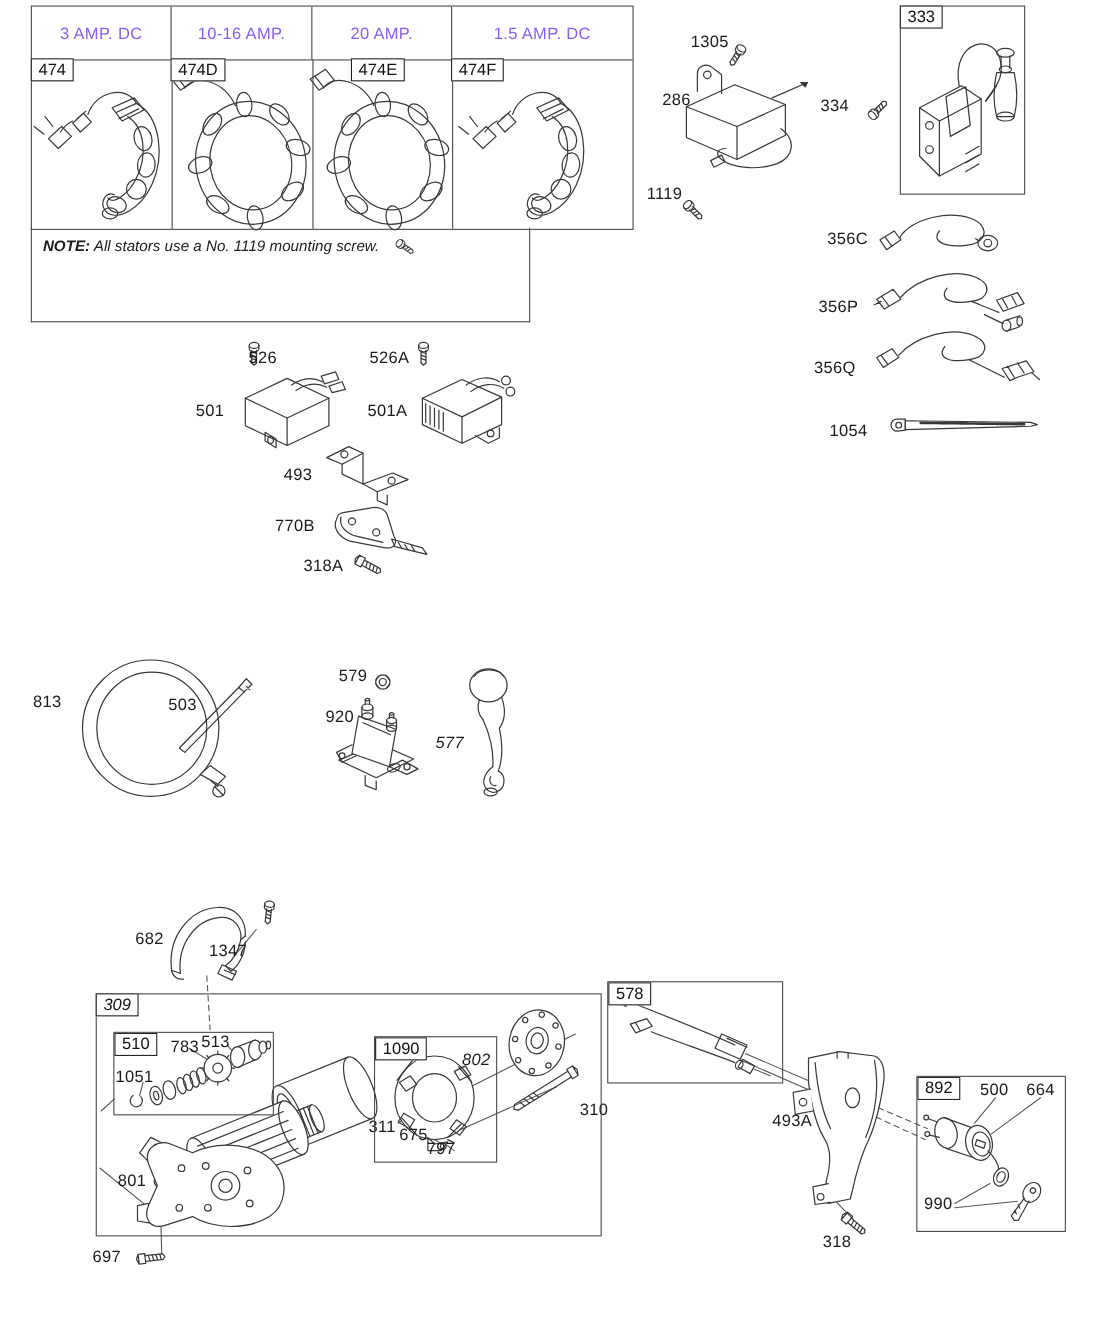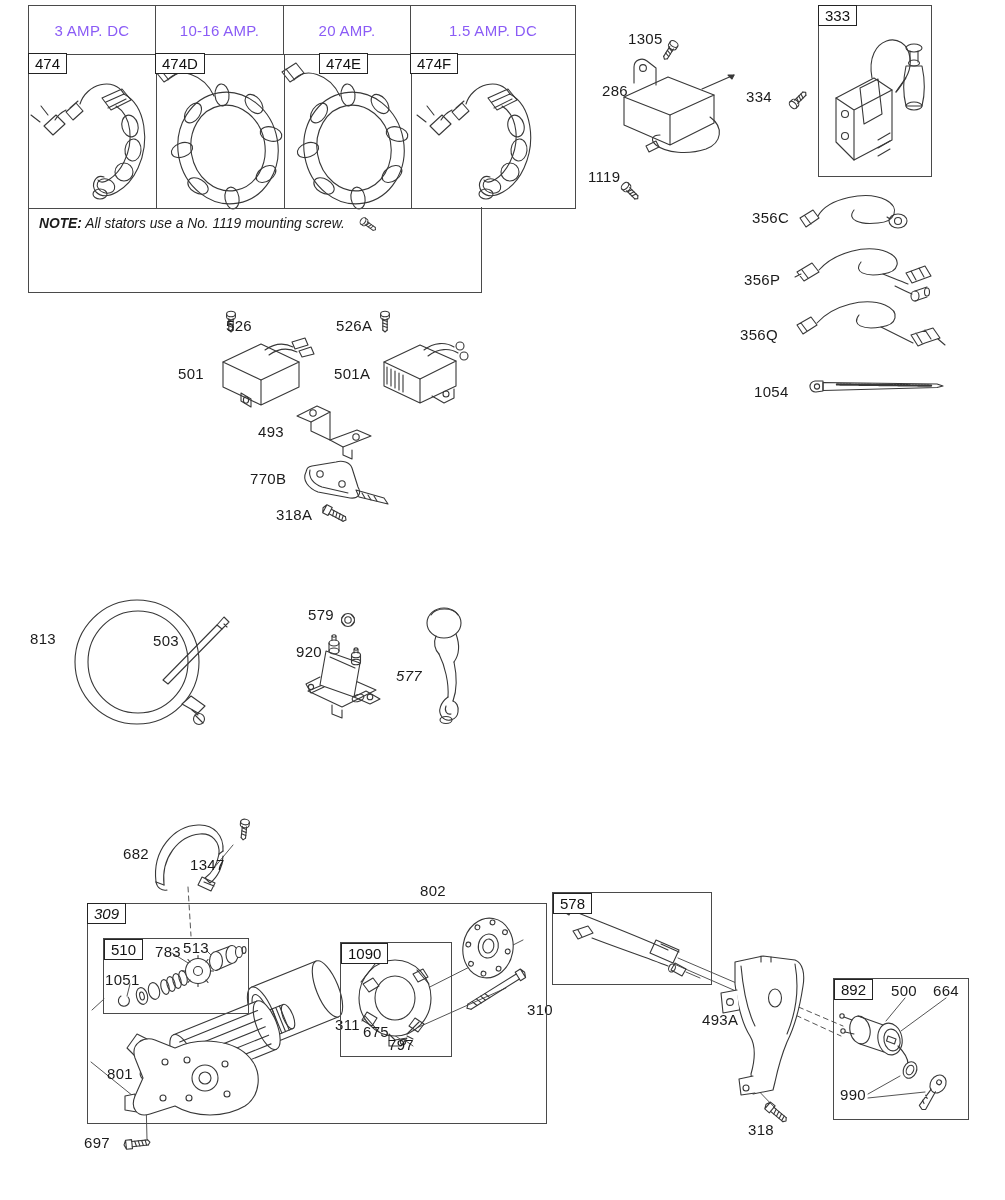--- a/index.html
+++ b/index.html
@@ -482,21 +482,21 @@
   <span class="plabel" style="left:190px;top:820px;margin-top:36px;">1347</span>
   <span class="plabel" style="left:123px;top:845px;">682</span>
   <span class="plabel" style="left:155px;top:943px;">783</span>
   <span class="plabel" style="left:183px;top:939px;">513</span>
   <span class="plabel" style="left:105px;top:971px;">1051</span>
   <span class="plabel" style="left:107px;top:1065px;">801</span>
   <span class="plabel" style="left:84px;top:1134px;">697</span>
   <span class="plabel" style="left:335px;top:1016px;">311</span>
   <span class="plabel" style="left:363px;top:1023px;">675</span>
   <span class="plabel" style="left:388px;top:1036px;">797</span>
-  <span class="plabel" style="left:420px;top:882px;">802</span>
+  <span class="plabel" style="left:420px;top:955px;font-style:italic;">802</span>
   <span class="plabel" style="left:484px;top:1001px;margin-left:43px;">310</span>
   <span class="plabel" style="left:702px;top:1011px;">493A</span>
   <span class="plabel" style="left:891px;top:982px;">500</span>
   <span class="plabel" style="left:933px;top:982px;">664</span>
   <span class="plabel" style="left:840px;top:1086px;">990</span>
   <span class="plabel" style="left:748px;top:1121px;">318</span>
 
 </div>
 
 </body></html>

